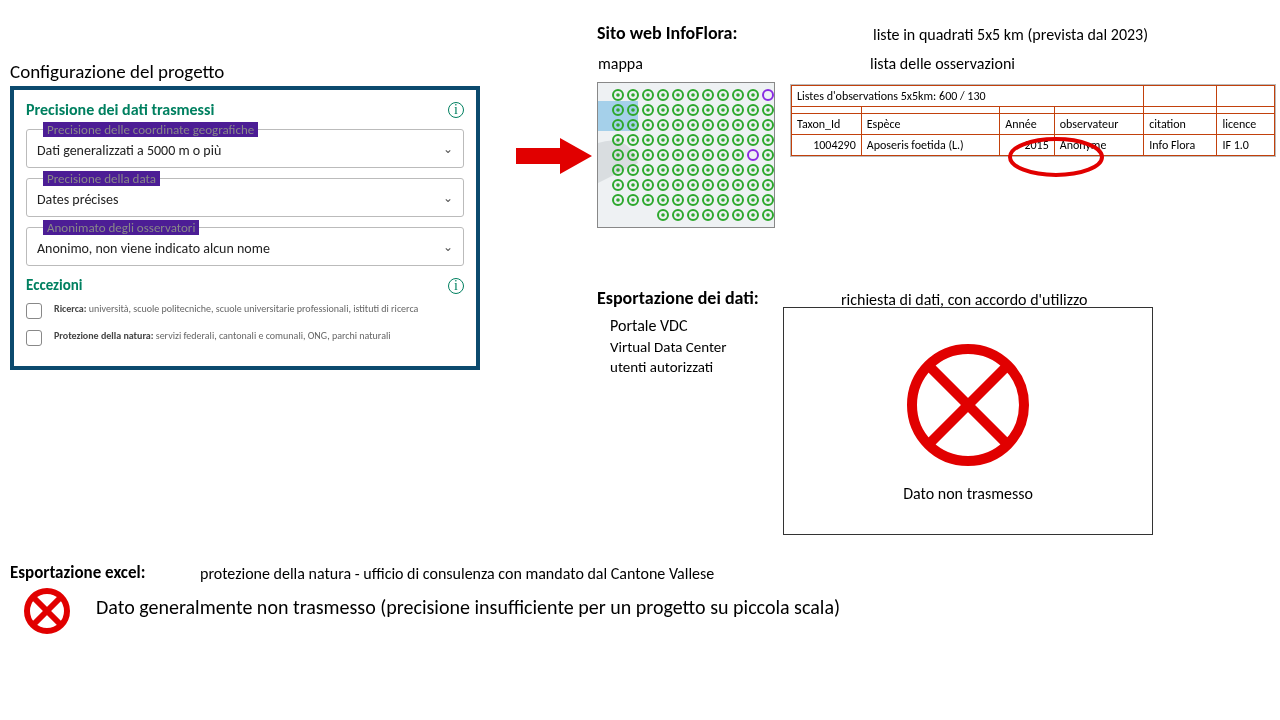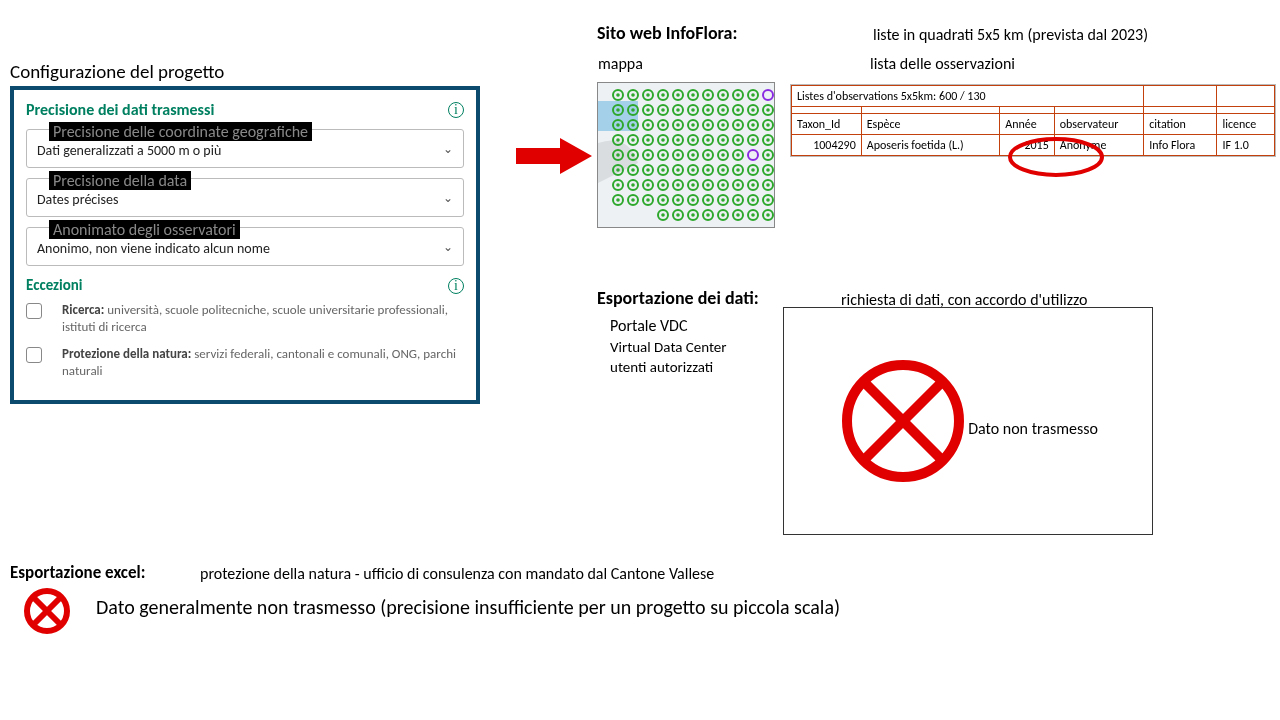--- a/index.html
+++ b/index.html
@@ -6,45 +6,45 @@
   body{font-family:Calibri,Arial,sans-serif;width:1280px;height:720px;background:#fff;position:relative;color:#000}
   .abs{position:absolute}
   .teal{color:#008060}
   .bold{font-weight:bold}
   .config-title{left:10px;top:60px;font-size:19px;font-weight:normal}
   .config-panel{left:10px;top:86px;width:470px;border:4px solid #0c4a6e;padding:10px 12px}
   .panel-head{display:flex;justify-content:space-between;align-items:center;margin-bottom:10px}
   .panel-head .h{font-size:16px;font-weight:bold}
   .info{color:#008060;font-size:14px;border:1px solid #008060;border-radius:50%;width:16px;height:16px;display:inline-flex;align-items:center;justify-content:center;font-family:serif}
   .field{position:relative;border:1px solid #bbb;border-radius:3px;margin-bottom:10px;padding:10px 28px 8px 10px}
-  .field .lbl{position:absolute;top:-8px;left:22px;background:#000000;padding:0 4px;font-size:16px;color:#888}
+  .field .lbl{position:absolute;top:-8px;left:16px;background:#4c1d95;padding:0 4px;font-size:13px;color:#888}
   .field .val{font-size:14px;color:#222}
   .field .chev{position:absolute;right:10px;top:50%;transform:translateY(-50%);color:#555;font-size:12px}
   .exc-head{display:flex;justify-content:space-between;align-items:flex-end;margin:7px 0 8px 0}
-  .chk{display:flex;gap:20px;margin-bottom:10px;font-size:13px;color:#666;line-height:1.3}
+  .chk{display:flex;gap:12px;margin-bottom:10px;font-size:10px;color:#666;line-height:1.3}
   .chk .box{width:16px;height:16px;border:1.5px solid #888;border-radius:3px;flex-shrink:0;margin-top:1px}
   .chk .txt b{color:#444;font-weight:600}
   .arrow{left:516px;top:136px}
   .arrow svg{display:block}
   .sito-lbl{left:597px;top:22px;font-size:18px;font-weight:bold}
   .sito-val{left:873px;top:25px;font-size:16px}
   .mappa-lbl{left:598px;top:54px;font-size:16px}
   .lista-lbl{left:870px;top:54px;font-size:16px}
   .map{left:597px;top:82px;width:178px;height:146px;border:1px solid #888;background:#e9ecef;overflow:hidden}
   .table{left:790px;top:84px;width:486px;font-size:12px;border:1px solid #bbb}
   .table table{border-collapse:collapse;width:100%}
   .table td,.table th{border:1px solid #c2410c;padding:3px 5px;text-align:left;font-weight:normal}
   .table td.nr{text-align:right}
   .ring{position:absolute}
   .export-lbl{left:597px;top:287px;font-size:18px;font-weight:bold}
   .export-val{left:841px;top:290px;font-size:16px}
   .vdc1{left:610px;top:316px;font-size:16px}
   .vdc2{left:610px;top:338px;font-size:15px}
   .vdc3{left:610px;top:358px;font-size:15px}
-  .export-box{left:783px;top:307px;width:370px;height:228px;border:1px solid #333;display:flex;align-items:center;justify-content:center}
+  .export-box{left:783px;top:307px;width:370px;height:228px;border:1px solid #333;display:flex;flex-direction:column;align-items:center;justify-content:center}
   .export-box .cap{margin-top:14px;font-size:16px}
   .excel-lbl{left:10px;top:562px;font-size:17px;font-weight:bold}
   .excel-val{left:200px;top:564px;font-size:16px}
   .excel-icon{left:22px;top:586px}
   .excel-text{left:96px;top:595px;font-size:20px}
 </style>
 </head>
 <body>
 
 <div class="abs config-title">Configurazione del progetto</div>

